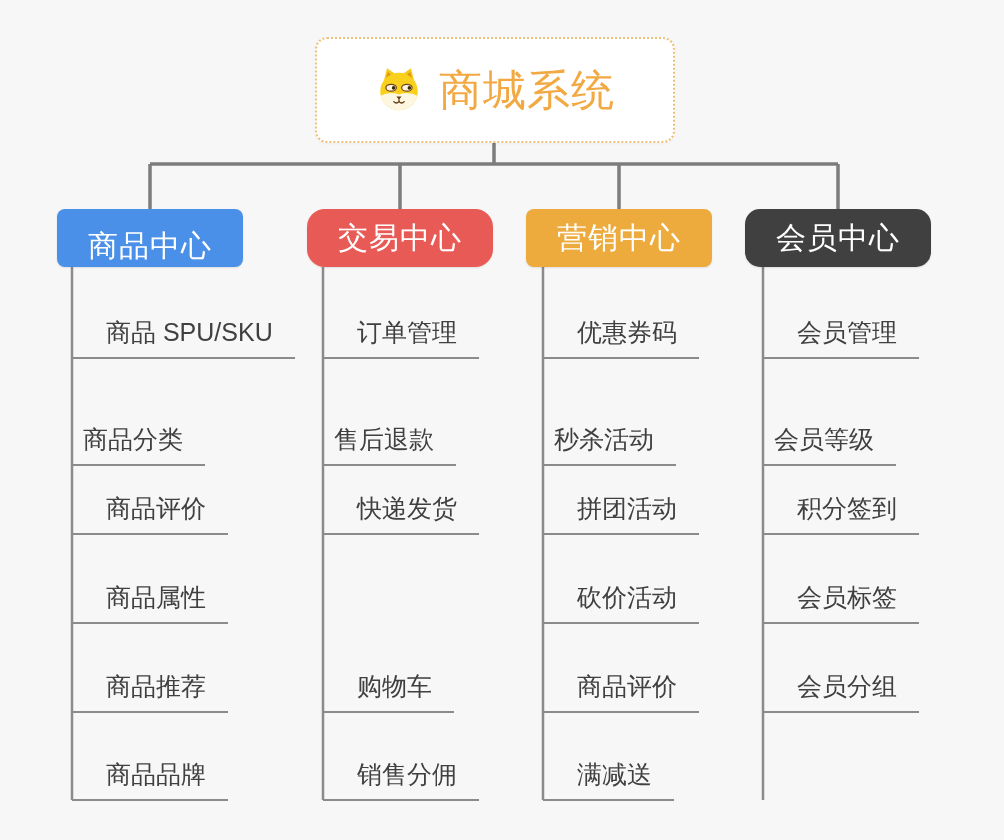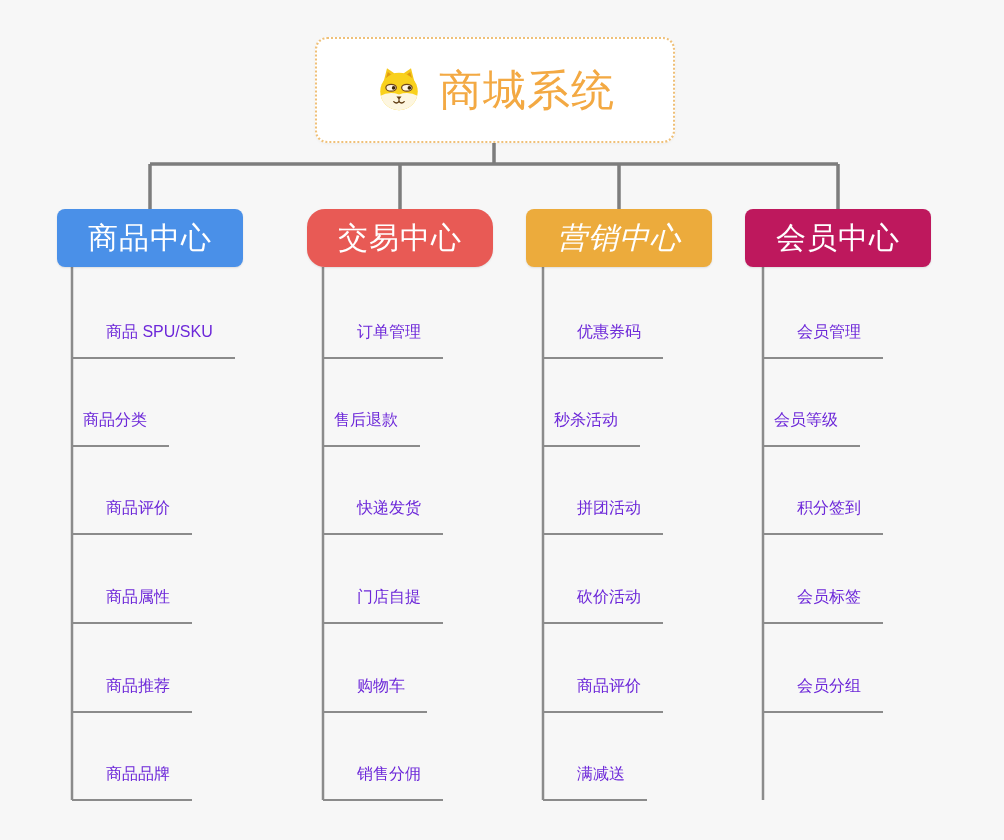--- a/index.html
+++ b/index.html
@@ -45,43 +45,43 @@
     width:186px; height:58px;
     border-radius:8px;
     display:flex; align-items:center; justify-content:center;
     color:#ffffff;
     font-size:30px;
     letter-spacing:1px;
     box-shadow:0 1px 2px rgba(0,0,0,0.10);
     cursor:pointer;
     white-space:nowrap;
   }
-  .b1 { left:57px;  }
+  .b1 { left:57px;align-items:flex-end;  }
   .b2 { left:307px; }
-  .b3 { left:526px;font-style:italic; }
+  .b3 { left:526px; }
   .b4 { left:745px; }
 
   
   .leaf {
     position:absolute;
-    font-size:16px;
+    font-size:25px;
     line-height:30px;
-    color:#6d28d9;
+    color:#404040;
     padding:0 22px 10px 34px;
     border-bottom:2px solid #8b8b8b;
     white-space:nowrap;
     width:max-content;
     cursor:pointer;
   }
   .c1 { left:72px;  }
   .c2 { left:323px; }
   .c3 { left:543px; }
   .c4 { left:763px; }
   .r1 { top:317px; }
-  .r2 { top:405px;padding-left:11px; }
+  .r2 { top:424px;padding-left:11px; }
   .r3 { top:493px; }
   .r4 { top:582px; }
   .r5 { top:671px; }
   .r6 { top:759px; }
 </style>
 </head>
 <body>
 
 <div class="canvas">
 
@@ -132,35 +132,34 @@
 
   <div class="branch-box b1" style="background: rgb(74, 144, 232);">
     <span>商品中心</span>
   </div>
   <div class="branch-box b2" style="background: rgb(232, 90, 85); border-radius: 18px;">
     <span>交易中心</span>
   </div>
   <div class="branch-box b3" style="background: rgb(236, 171, 60);">
     <span>营销中心</span>
   </div>
-  <div class="branch-box b4" style="background: #be185d;">
+  <div class="branch-box b4" style="background: #404040; border-radius: 15px;">
     <span>会员中心</span>
   </div>
 
   <div class="leaf c1 r1">商品 SPU/SKU</div>
   <div class="leaf c1 r2">商品分类</div>
   <div class="leaf c1 r3">商品评价</div>
   <div class="leaf c1 r4">商品属性</div>
   <div class="leaf c1 r5">商品推荐</div>
   <div class="leaf c1 r6">商品品牌</div>
 
   <div class="leaf c2 r1">订单管理</div>
   <div class="leaf c2 r2">售后退款</div>
   <div class="leaf c2 r3">快递发货</div>
-  <div class="leaf c2 r4">门店自提</div>
   <div class="leaf c2 r5">购物车</div>
   <div class="leaf c2 r6">销售分佣</div>
 
   <div class="leaf c3 r1">优惠券码</div>
   <div class="leaf c3 r2">秒杀活动</div>
   <div class="leaf c3 r3">拼团活动</div>
   <div class="leaf c3 r4">砍价活动</div>
   <div class="leaf c3 r5">商品评价</div>
   <div class="leaf c3 r6">满减送</div>
 

